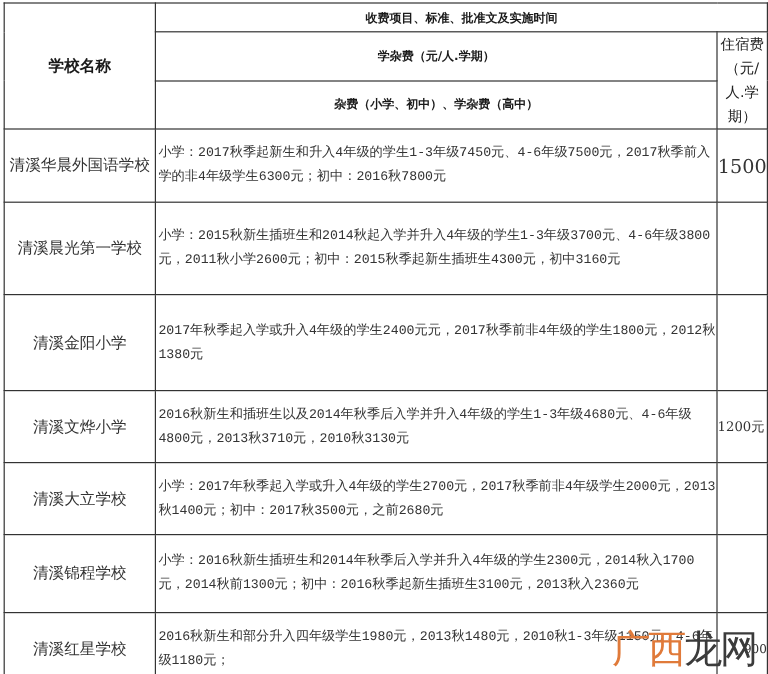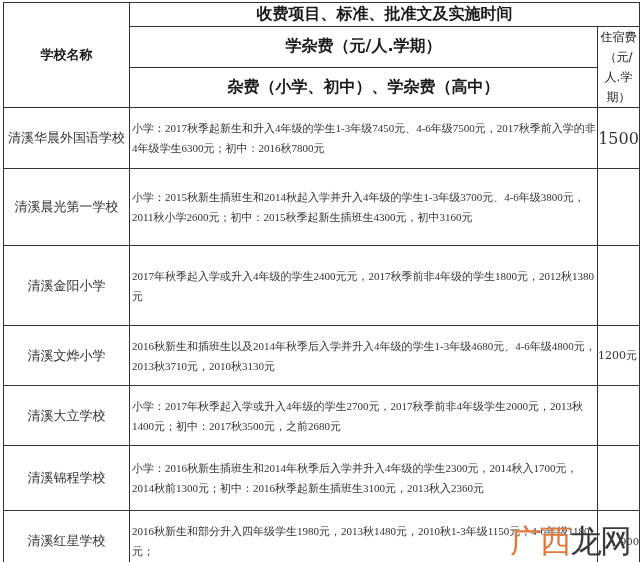--- a/index.html
+++ b/index.html
@@ -1,22 +1,22 @@
 <!DOCTYPE html>
 <html><head>
 <meta charset="utf-8">
 <style>
   html, body { margin:0; padding:0; background:#ffffff; }
   body { width:640px; height:562px; overflow:hidden; position:relative;
          font-family:"DejaVu Sans", sans-serif; color:#222; }
   table.fees { position:absolute; left:3px; top:2px; border-collapse:collapse; table-layout:fixed; width:636px; }
   table.fees td { border:1px solid #333; padding:0; vertical-align:middle; }
-  .hdr { font-weight:bold; font-size:16px; text-align:center; color:#1a1a1a; }
+  .hdr { font-weight:bold; font-size:10px; text-align:center; color:#1a1a1a; }
   .school { text-align:center; font-size:13px; color:#333; }
-  .detail { font-family:Liberation Serif, serif; font-size:11px; line-height:20px; padding:0 0 0 2px !important; color:#333; text-align:left; letter-spacing:0px; }
+  .detail { font-family:Liberation Mono, monospace; font-size:11px; line-height:20px; padding:0 0 0 2px !important; color:#333; text-align:left; letter-spacing:0px; }
   .dorm { text-align:center; font-family:"DejaVu Serif", serif; font-size:16px; color:#333; }
   .dorm.small { font-size:10px; vertical-align:middle; }
   .dorm-hdr { font-weight:normal; font-size:12px; text-align:center; line-height:20px; }
   .watermark { position:absolute; left:510px; top:520px; font-size:32px; font-family:"DejaVu Sans", sans-serif; letter-spacing:-2px; }
   .wm1 { color:#e07a3a; }
   .wm2 { color:#3b3b3b; }
 </style>
 </head>
 <body>
 

